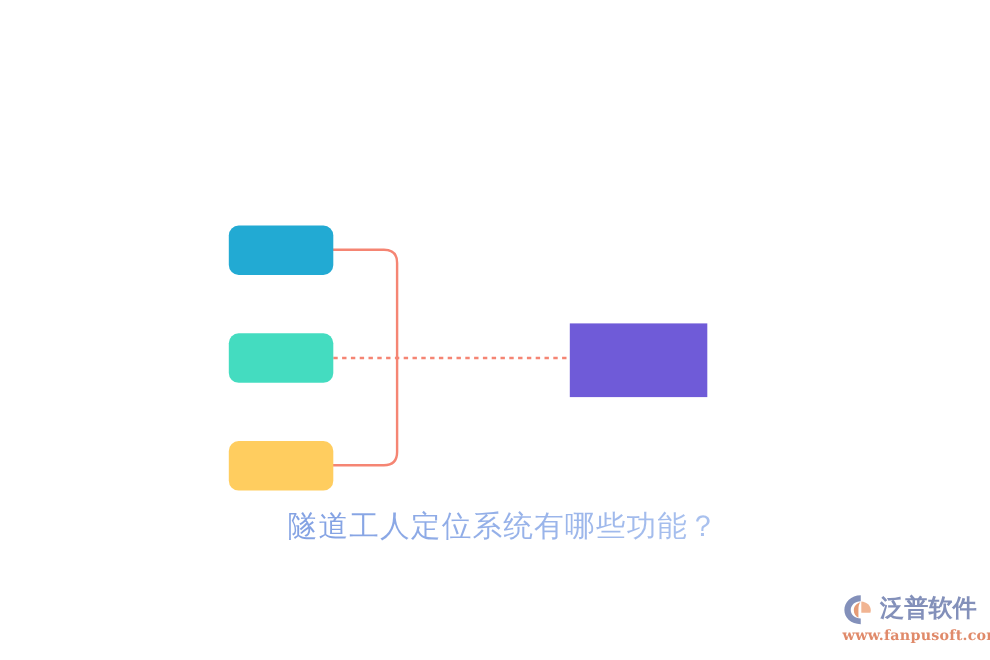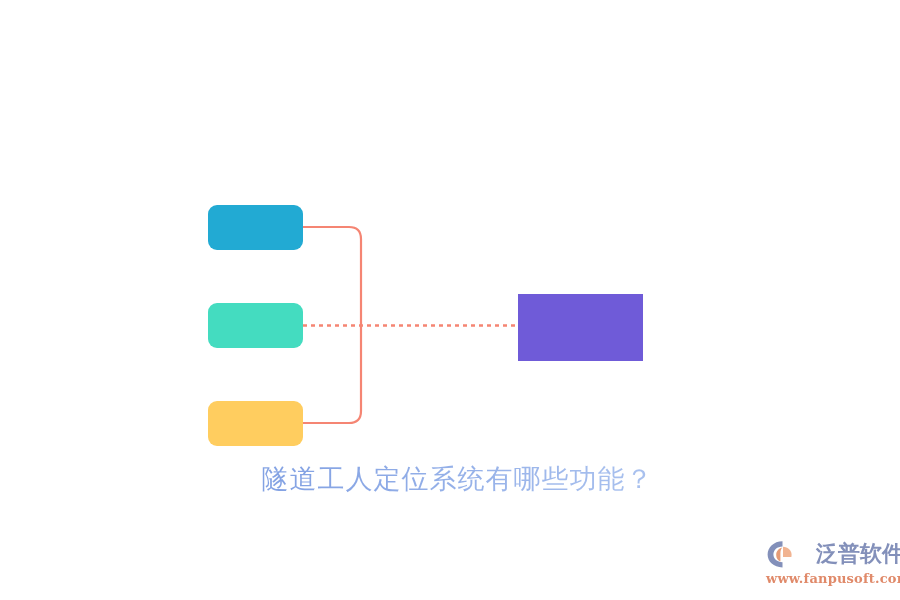--- a/index.html
+++ b/index.html
@@ -87,21 +87,20 @@
     position: absolute;
     left: 766px;
     top: 538px;
     width: 128px;
     height: 54px;
   }
   #logo-row {
     display: flex;
     align-items: center;
     height: 32px;
-    gap: 16px;
   }
   #logo-mark {
     width: 32px;
     height: 30px;
     flex: 0 0 32px;
     margin-right: 2px;
   }
   #logo-wordmark {
     font-family: "DejaVu Sans", "Liberation Sans", sans-serif;
     font-size: 22px;

